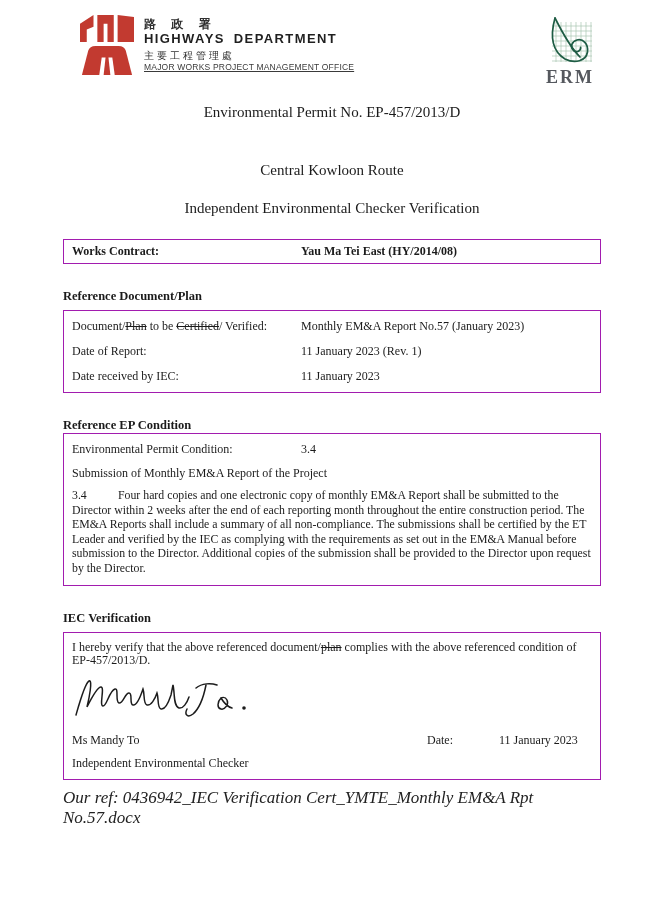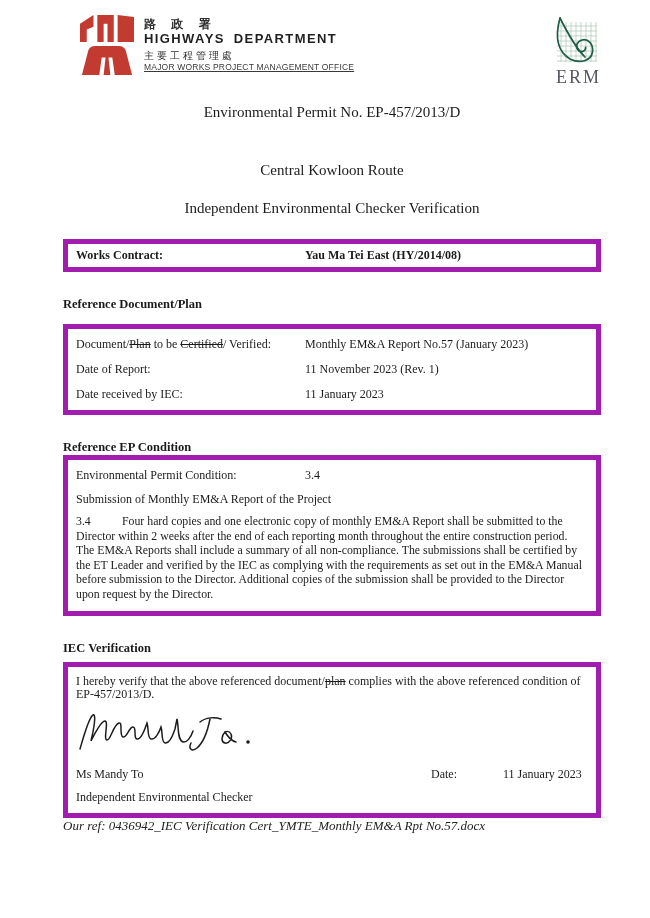--- a/index.html
+++ b/index.html
@@ -14,49 +14,49 @@
     overflow:hidden;
   }
   
   .hdr { display:flex; align-items:flex-start; margin-left:17px; height:68px; }
   .hyd-emblem { flex:0 0 auto; }
   .hyd-text { margin-left:10px; font-family:"Liberation Sans","DejaVu Sans",sans-serif; color:#2f2f2f; padding-top:3px; }
   .hyd-cn { font-size:12px; font-weight:bold; letter-spacing:6px; line-height:14px; }
   .hyd-en { font-size:13px; font-weight:bold; letter-spacing:1.4px; line-height:16px; color:#1f1f1f; word-spacing:4px; }
   .hyd-cn2 { font-size:10px; letter-spacing:3px; line-height:13px; margin-top:2px; }
   .hyd-en2 { font-size:8.5px; letter-spacing:0.2px; line-height:11px; color:#3a3a3a;text-decoration:underline; }
-  .erm { margin-left:auto; width:62px; text-align:right; padding-top:2px; }
+  .erm { margin-left:auto; width:62px; text-align:center; padding-top:2px;font-weight:bold; }
   .erm-word { font-family:"Liberation Serif","DejaVu Serif",serif; font-size:18px; letter-spacing:2px; color:#55585e; line-height:18px; margin-top:-2px; }
   
   .title { text-align:center; font-weight:normal; font-size:15px; }
   .t1 { margin-top:22px; }
   .t2 { margin-top:41px; }
   .t3 { margin-top:21px; }
   
-  .box { border:5px solid #a21caf; width:538px; background:#fff; }
+  .box { border:1px solid #a21caf; width:538px; background:#fff; }
   .works-box { margin-top:22px; display:flex; padding:4px 8px; }
   .lbl { width:229px; flex:0 0 auto; }
   .bold { font-weight:bold; }
   .sec-head { font-weight:bold; font-size:12.5px; margin-top:25px; }
-  .doc-box { margin-top:12px; padding:3px 8px; }
+  .doc-box { margin-top:6px; padding:3px 8px; }
   .row { display:flex; padding:5px 0; font-size:12px; }
   .struck { text-decoration:line-through; }
   .ep-box { margin-top:0; padding:6px 8px 9px 8px; font-size:12px; }
   .ep-row { display:flex; padding:2px 0; }
   .ep-subject { margin-top:7px; }
   .ep-clause { margin-top:7px; line-height:14.6px; font-size:11.8px; text-align:left; }
   .clause-num { display:inline-block; width:46px; }
   .iec-box { margin-top:6px; padding:8px 8px 8px 8px; font-size:12px; }
   .iec-statement { line-height:13px; width:520px; }
   .sig-wrap { margin-top:8px; height:50px; }
   .sig-row { display:flex; margin-top:8px; }
   .sig-name { width:355px; flex:0 0 auto; }
   .date-lbl { width:72px; flex:0 0 auto; }
   .sig-title { margin-top:8px; }
-  .footer-ref { margin-top:0; font-style:italic; font-size:13px; color:#222; }
+  .footer-ref { margin-top:8px; font-style:italic; font-size:17px; color:#222; }
   .fs12 { font-size:12px; }
 </style>
 </head>
 <body>
 
 <div class="page">
 
   <div class="hdr">
     <div class="hyd-emblem">
       <svg width="54" height="62" viewBox="0 0 56 64" aria-hidden="true">
@@ -101,21 +101,21 @@
   </div>
 
   <div class="sec-head">Reference Document/Plan</div>
   <div class="box doc-box">
     <div class="row">
       <div class="lbl"><span>Document/</span><span class="struck">Plan</span><span> to be </span><span class="struck">Certified</span><span>/ Verified:</span></div>
       <div>Monthly EM&amp;A Report No.57 (January 2023)</div>
     </div>
     <div class="row">
       <div class="lbl">Date of Report:</div>
-      <div>11 November 2023 (Rev. 1)</div>
+      <div>11 January 2023 (Rev. 1)</div>
     </div>
     <div class="row">
       <div class="lbl">Date received by IEC:</div>
       <div>11 January 2023</div>
     </div>
   </div>
 
   <div class="sec-head">Reference EP Condition</div>
   <div class="box ep-box">
     <div class="ep-row">

